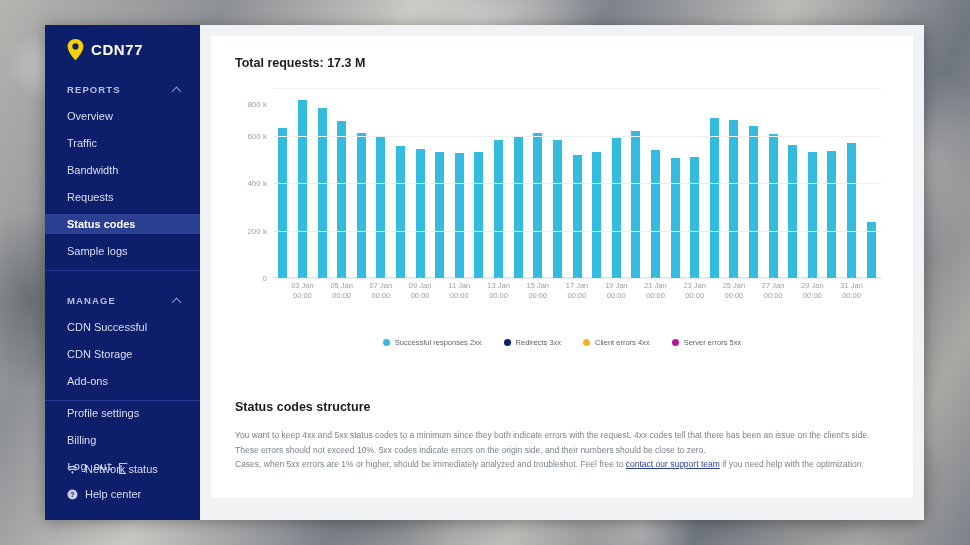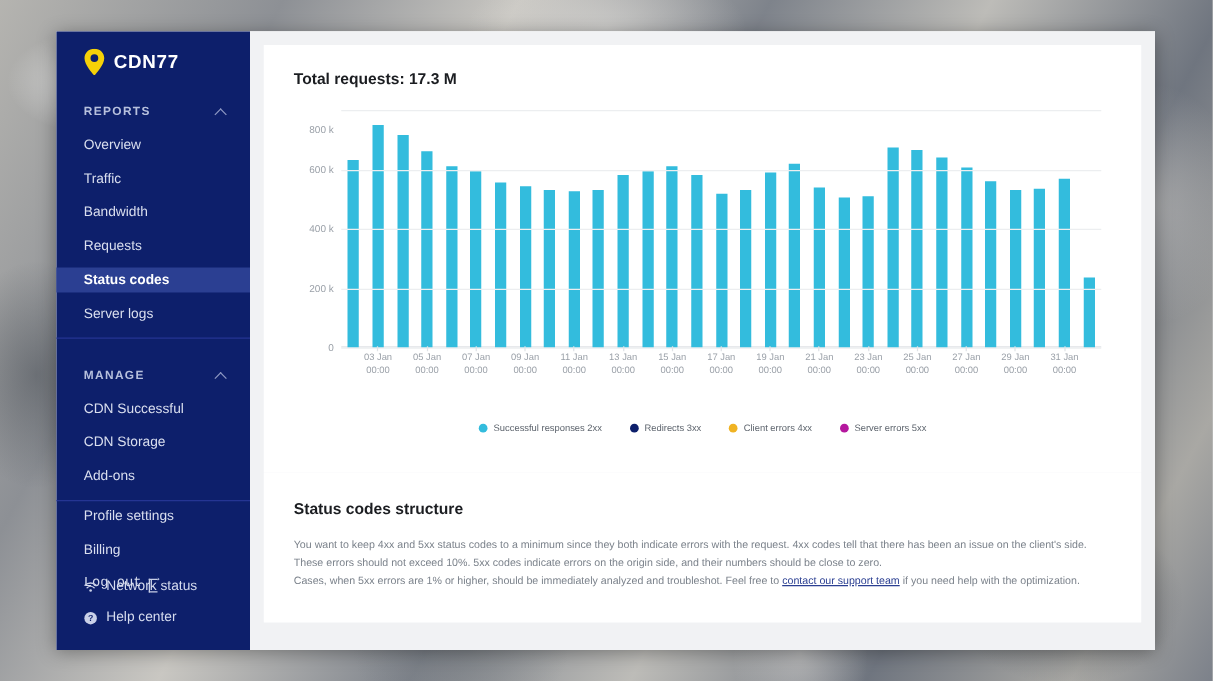--- a/index.html
+++ b/index.html
@@ -165,21 +165,21 @@
     <div class="nav-section-head">
       <span>REPORTS</span>
       <span class="chev"></span>
     </div>
     <div class="nav-list">
       <div class="nav-item">Overview</div>
       <div class="nav-item">Traffic</div>
       <div class="nav-item">Bandwidth</div>
       <div class="nav-item">Requests</div>
       <div class="nav-item active">Status codes</div>
-      <div class="nav-item">Server logs</div>
+      <div class="nav-item">Sample logs</div>
     </div>
 
     <div class="nav-divider"></div>
 
     <div class="nav-section-head">
       <span>MANAGE</span>
       <span class="chev"></span>
     </div>
     <div class="nav-list">
       <div class="nav-item">CDN Successful</div>

